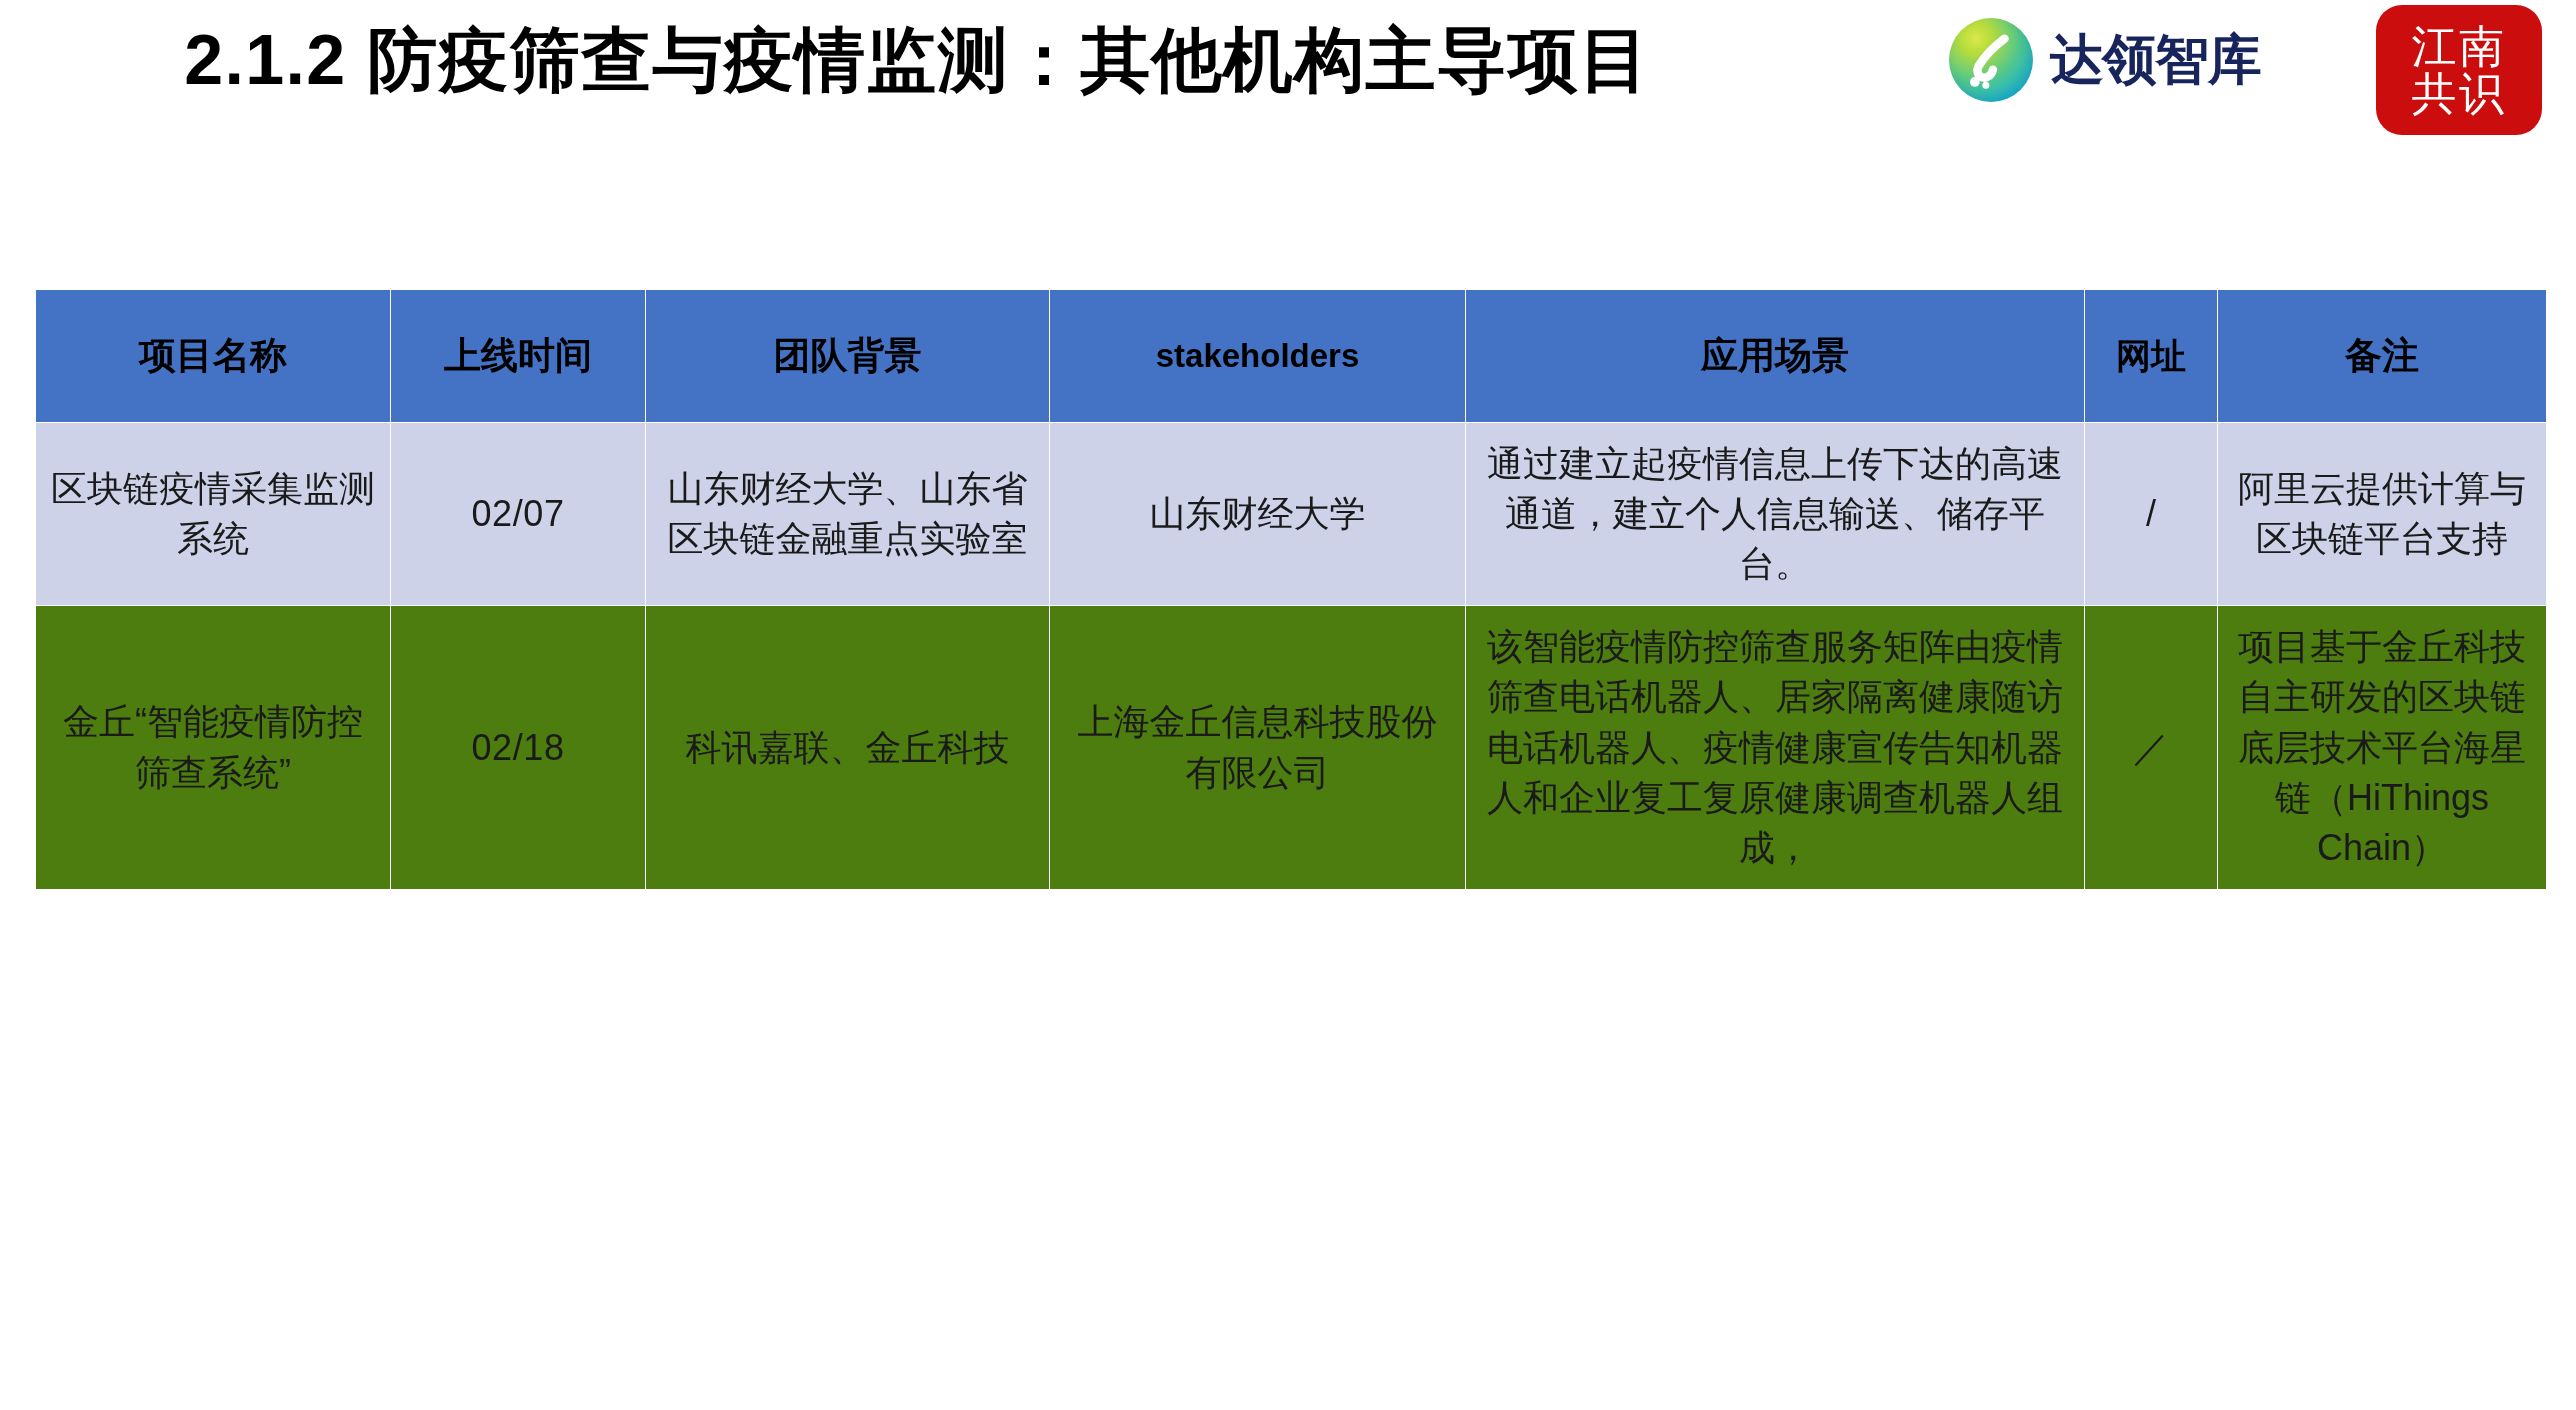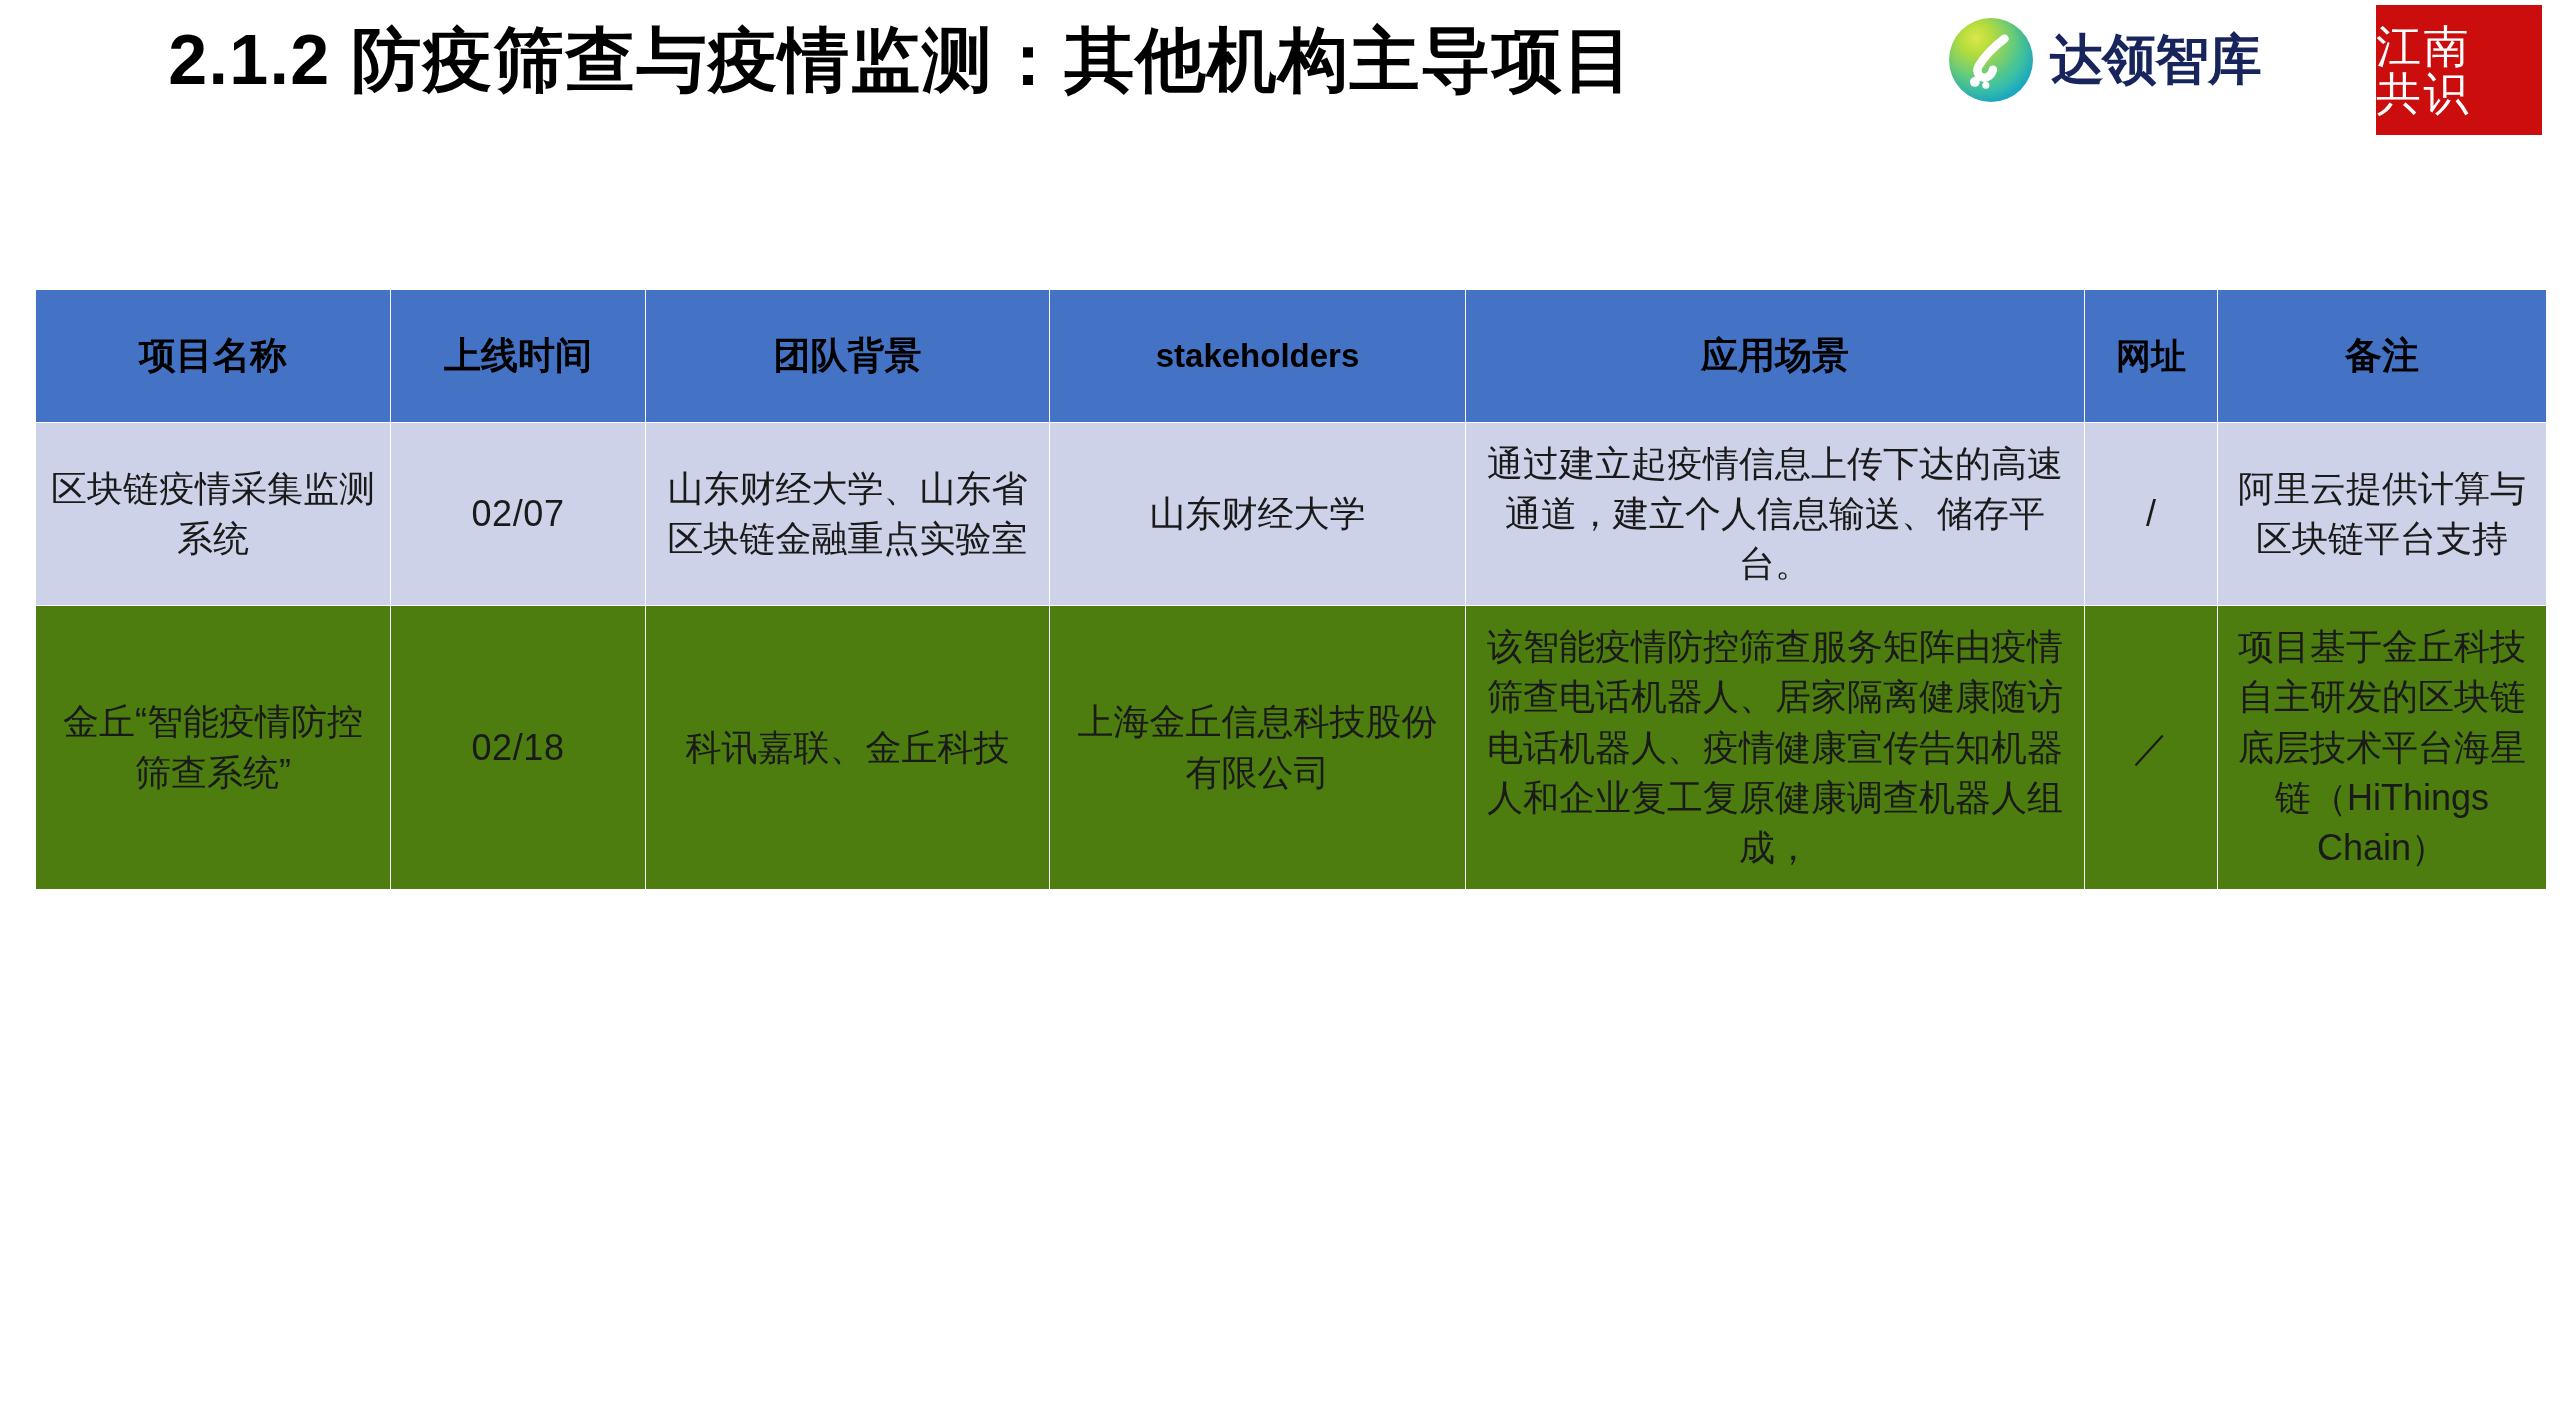--- a/index.html
+++ b/index.html
@@ -10,20 +10,21 @@
     overflow:hidden;
     position:relative;
   }
   
   #slide-header{
     position:absolute;left:0;top:0;width:2576px;height:245px;
   }
   #title-block{
     position:absolute;left:0;top:19.3px;width:1803px;
     text-align:center;
+    padding-left:16px;
   }
   #title-cn{
     font-size:70px;
     font-weight:bold;
     letter-spacing:1.3px;
     color:#000000;
     line-height:1.18;
     white-space:nowrap;
   }
   #title-en{
@@ -49,24 +50,24 @@
   #brand-name{
     font-size:54px;font-weight:bold;color:#18255c;
     letter-spacing:-1.3px;white-space:nowrap;
     font-family:"DejaVu Sans",sans-serif;
   }
   
   #red-seal{
     position:absolute;left:2376px;top:5.2px;
     width:166px;height:130px;
     background:#CB0D0D;
-    display:flex;flex-direction:column;align-items:flex-start;justify-content:center;
+    display:flex;flex-direction:column;align-items:center;justify-content:center;
     color:#ffffff;
     font-family:"DejaVu Serif","Liberation Serif",serif;
-    font-size:45px;line-height:1.06;letter-spacing:2.6px;
+    font-size:45px;line-height:1.06;letter-spacing:2.6px;border-radius:26px;
   }
   #red-seal span{display:block;}
   
   #projects-table{
     position:absolute;left:35px;top:289px;
     width:2505px;
     border-collapse:separate;
     border-spacing:1.9px 1.9px;
     table-layout:fixed;
   }

